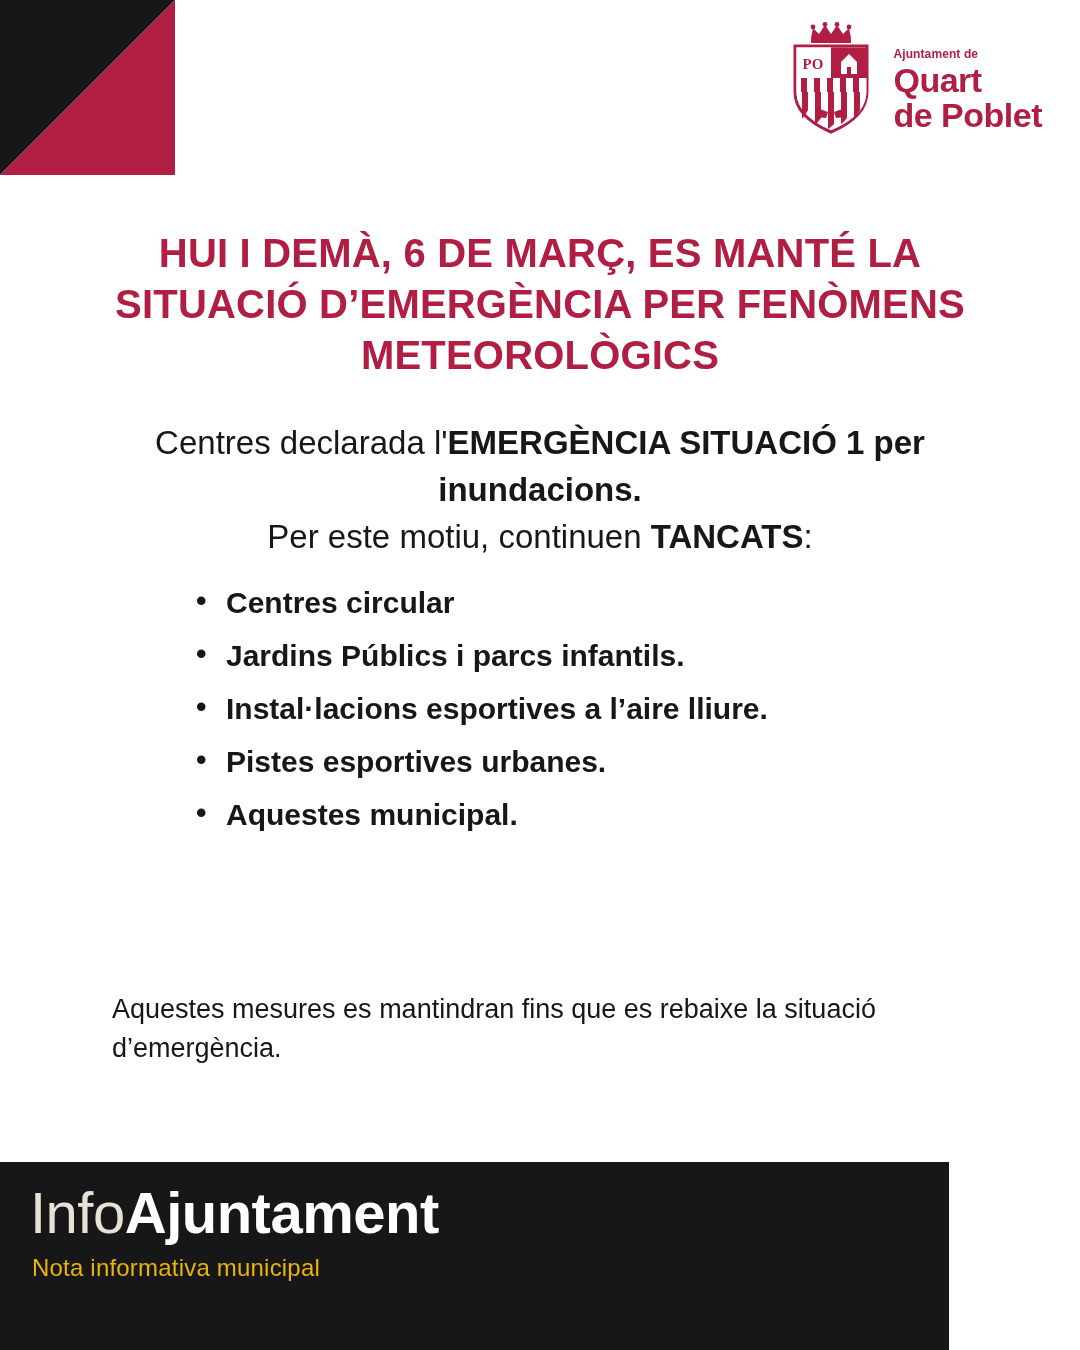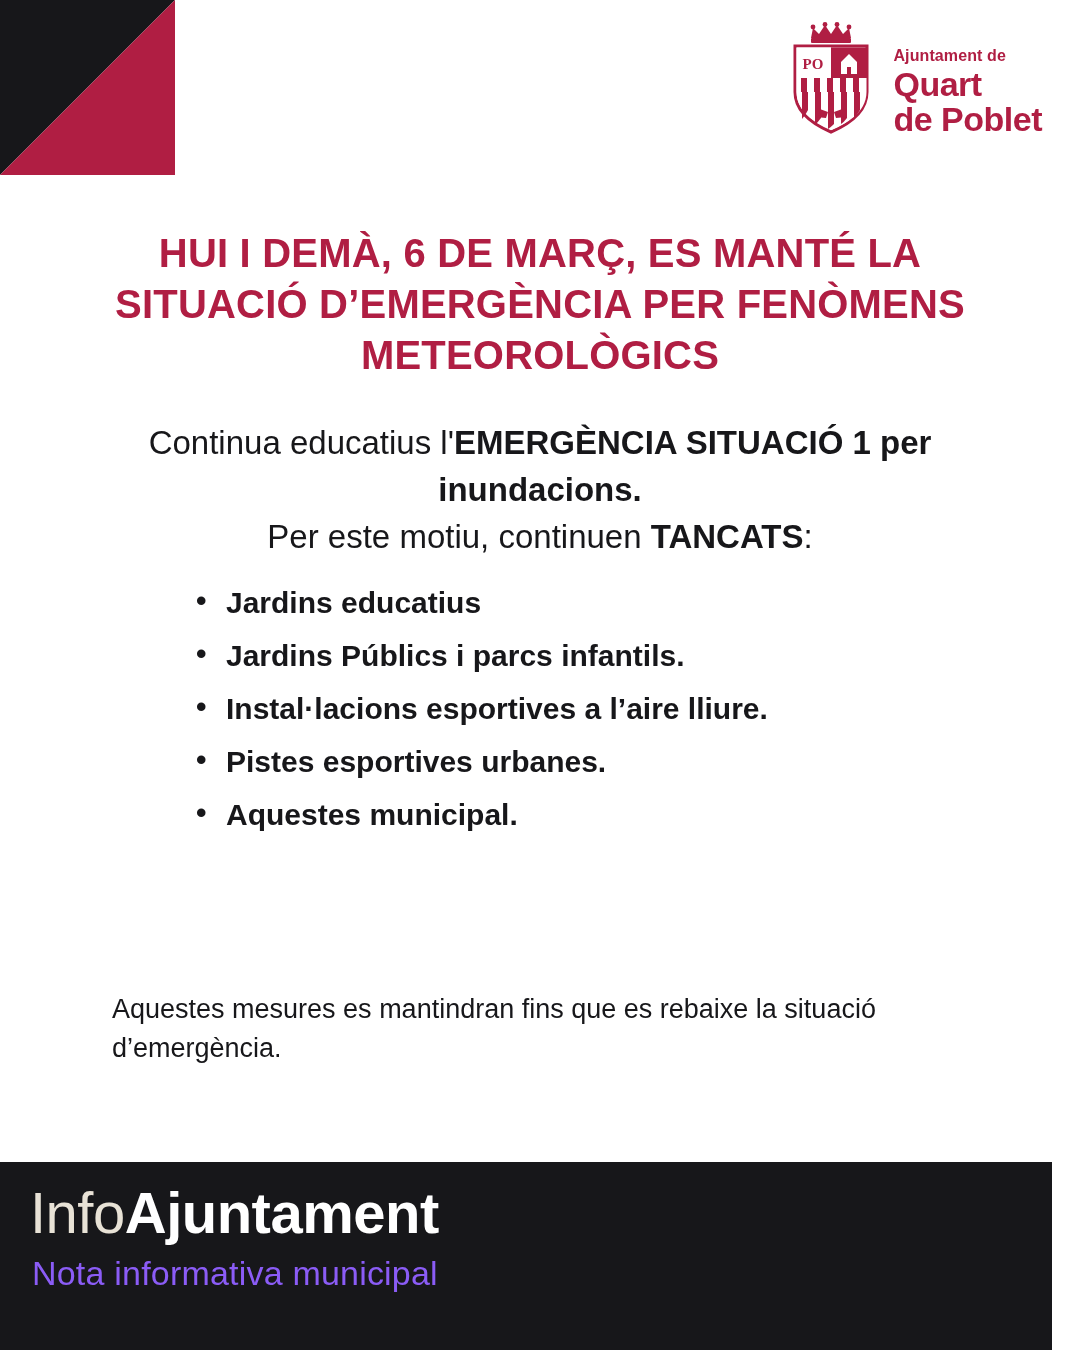--- a/index.html
+++ b/index.html
@@ -53,21 +53,21 @@
     position: relative;
     width: 84px;
     height: 112px;
   }
   .logo-text {
     padding-top: 26px;
     color: #b01e43;
     line-height: 1;
   }
   .logo-small {
-    font-size: 16px;
+    font-size: 12px;
     font-weight: bold;
     letter-spacing: .1px;
     margin-bottom: 3px;
   }
   .logo-big {
     font-size: 34px;
     font-weight: bold;
     letter-spacing: -0.5px;
     line-height: 1.03;
   }
@@ -134,41 +134,41 @@
     line-height: 1.46;
   }
   .note-1 { top: 860px; }
   .note-2 { top: 990px; }
 
   
   .footer {
     position: absolute;
     left: 0;
     bottom: 0;
-    width: 1052px;
+    width: 949px;
     height: 188px;
     background: #17171a;
   }
   .footer-title {
     position: absolute;
     left: 30px;
     top: 22px;
     font-size: 58px;
     line-height: 1;
     color: #ffffff;
     letter-spacing: -0.5px;
   }
   .footer-title .light { font-weight: normal; color: #e8e2d6; }
   .footer-title .bold { font-weight: bold; color: #ffffff; }
   .footer-sub {
     position: absolute;
     left: 32px;
     top: 92px;
-    font-size: 34px;
-    color: #8b5cf6;
+    font-size: 24px;
+    color: #eab308;
     font-weight: normal;
     letter-spacing: .2px;
   }
 </style>
 </head>
 <body>
 
 <div class="page">
 
   <div class="corner-deco">
@@ -228,26 +228,26 @@
     <div class="logo-text">
       <div class="logo-small">Ajuntament de</div>
       <div class="logo-big">Quart</div>
       <div class="logo-big">de Poblet</div>
     </div>
   </div>
 
   <h1 class="headline">HUI I DEMÀ, 6 DE MARÇ, ES MANTÉ LA SITUACIÓ D’EMERGÈNCIA PER FENÒMENS METEOROLÒGICS</h1>
 
   <div class="intro">
-    <span>Continua educatius l'</span><b>EMERGÈNCIA SITUACIÓ 1 per inundacions.</b><br>
+    <span>Centres declarada l'</span><b>EMERGÈNCIA SITUACIÓ 1 per inundacions.</b><br>
     <span>Per este motiu, continuen </span><b>TANCATS</b><span>:</span>
   </div>
 
   <ul class="closed-list">
-    <li>Jardins educatius</li>
+    <li>Centres circular</li>
     <li>Jardins Públics i parcs infantils.</li>
     <li>Instal·lacions esportives a l’aire lliure.</li>
     <li>Pistes esportives urbanes.</li>
     <li>Aquestes municipal.</li>
   </ul>
 
   <p class="note note-2">Aquestes mesures es mantindran fins que es rebaixe la situació d’emergència.</p>
 
   <div class="footer">
     <div class="footer-title">

